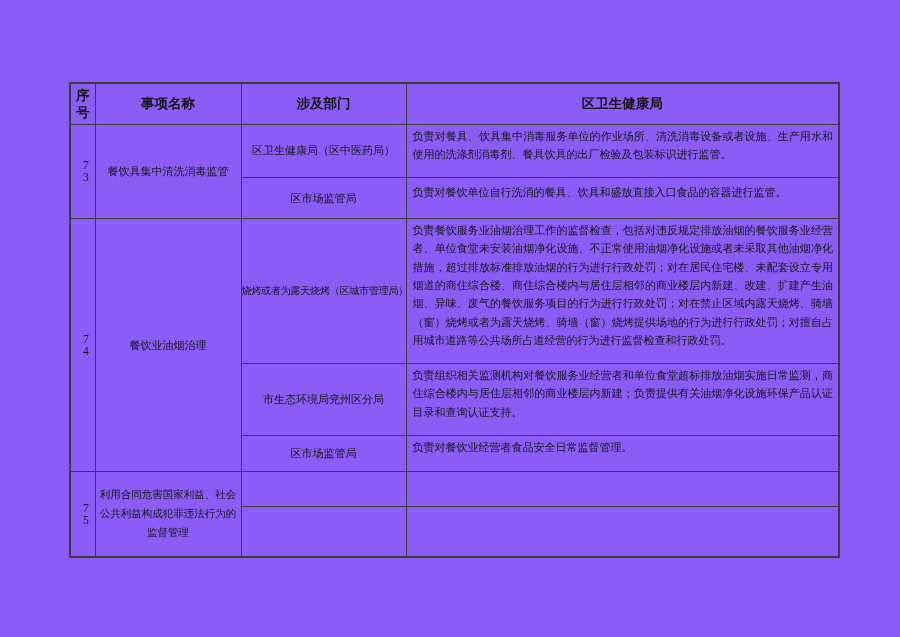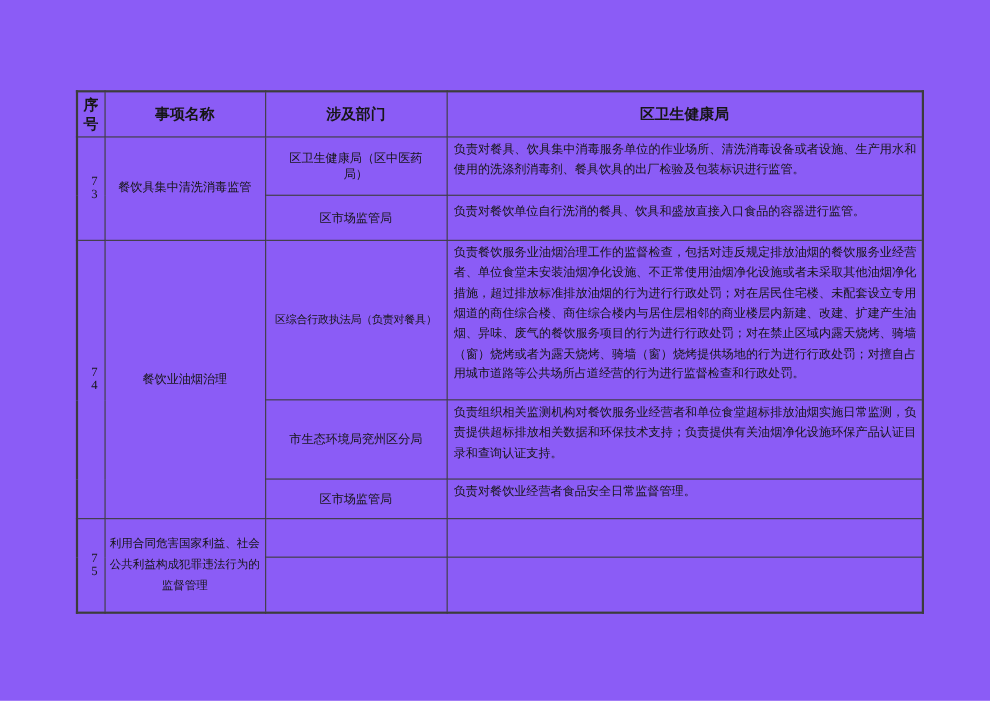--- a/index.html
+++ b/index.html
@@ -44,21 +44,21 @@
   td.item {
     text-align: center;
     font-size: 11px;
     line-height: 19px;
     padding: 0 3px;
   }
   td.item.small { font-size: 10.5px; }
   td.dept {
     text-align: center;
     font-size: 11px;
-    padding: 0 15px;
+    padding: 0 4px;
   }
   td.dept.tight {
     font-size: 10px;
     letter-spacing: -0.2px;
     padding: 0;
     white-space: nowrap;
   }
   td.duty {
     font-size: 11px;
     line-height: 18.3px;
@@ -104,26 +104,26 @@
       <td class="duty">负责对餐具、饮具集中消毒服务单位的作业场所、清洗消毒设备或者设施、生产用水和使用的洗涤剂消毒剂、餐具饮具的出厂检验及包装标识进行监管。</td>
     </tr>
     <tr style="height:41px">
       <td class="dept">区市场监管局</td>
       <td class="duty">负责对餐饮单位自行洗消的餐具、饮具和盛放直接入口食品的容器进行监管。</td>
     </tr>
 
     <tr style="height:128px">
       <td class="idx" rowspan="3">74</td>
       <td class="item" rowspan="3">餐饮业油烟治理</td>
-      <td class="dept tight">区综合行政执法局（负责对餐具）</td>
+      <td class="dept tight">烧烤或者为露天烧烤（区城市管理局）</td>
       <td class="duty">负责餐饮服务业油烟治理工作的监督检查，包括对违反规定排放油烟的餐饮服务业经营者、单位食堂未安装油烟净化设施、不正常使用油烟净化设施或者未采取其他油烟净化措施，超过排放标准排放油烟的行为进行行政处罚；对在居民住宅楼、未配套设立专用烟道的商住综合楼、商住综合楼内与居住层相邻的商业楼层内新建、改建、扩建产生油烟、异味、废气的餐饮服务项目的行为进行行政处罚；对在禁止区域内露天烧烤、骑墙（窗）烧烤或者为露天烧烤、骑墙（窗）烧烤提供场地的行为进行行政处罚；对擅自占用城市道路等公共场所占道经营的行为进行监督检查和行政处罚。</td>
     </tr>
     <tr style="height:60px">
       <td class="dept">市生态环境局兖州区分局</td>
-      <td class="duty">负责组织相关监测机构对餐饮服务业经营者和单位食堂超标排放油烟实施日常监测，负责提供超标排放相关数据和环保技术支持；负责提供有关油烟净化设施环保产品认证目录和查询认证支持。</td>
+      <td class="duty">负责组织相关监测机构对餐饮服务业经营者和单位食堂超标排放油烟实施日常监测，商住综合楼内与居住层相邻的商业楼层内新建；负责提供有关油烟净化设施环保产品认证目录和查询认证支持。</td>
     </tr>
     <tr style="height:36px">
       <td class="dept">区市场监管局</td>
       <td class="duty">负责对餐饮业经营者食品安全日常监督管理。</td>
     </tr>
 
     <tr style="height:35px">
       <td class="idx" rowspan="2">75</td>
       <td class="item small" rowspan="2">利用合同危害国家利益、社会公共利益构成犯罪违法行为的监督管理</td>
       <td class="dept"></td>

